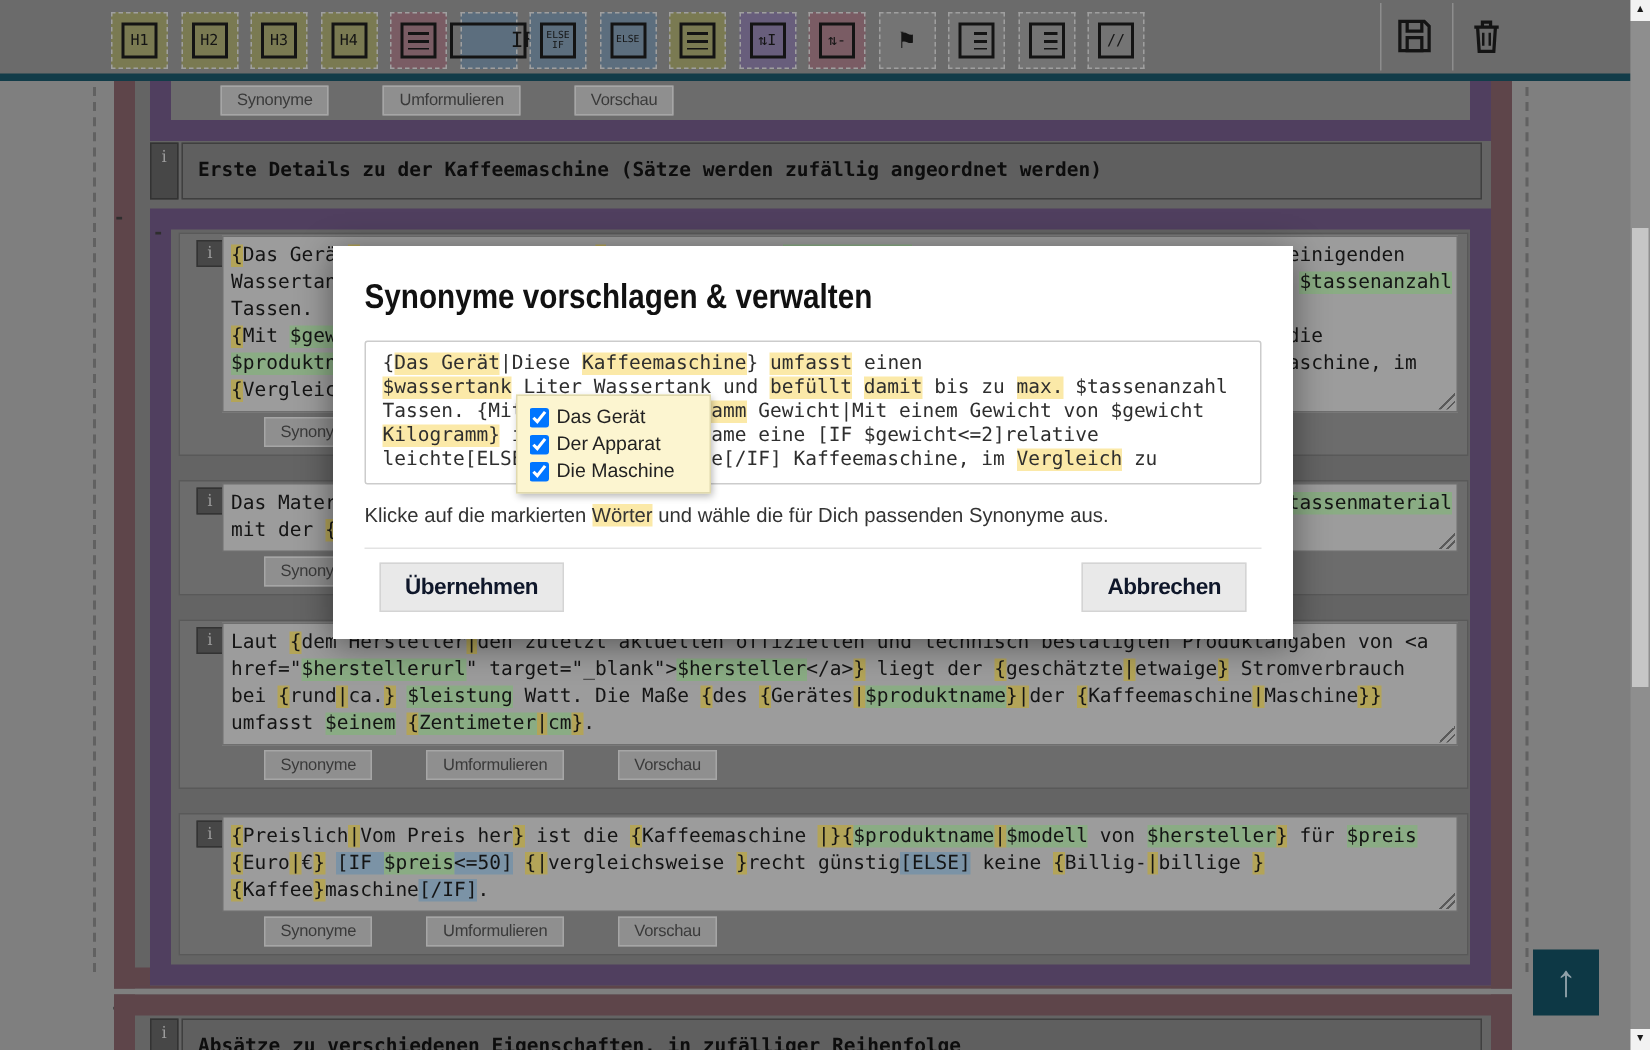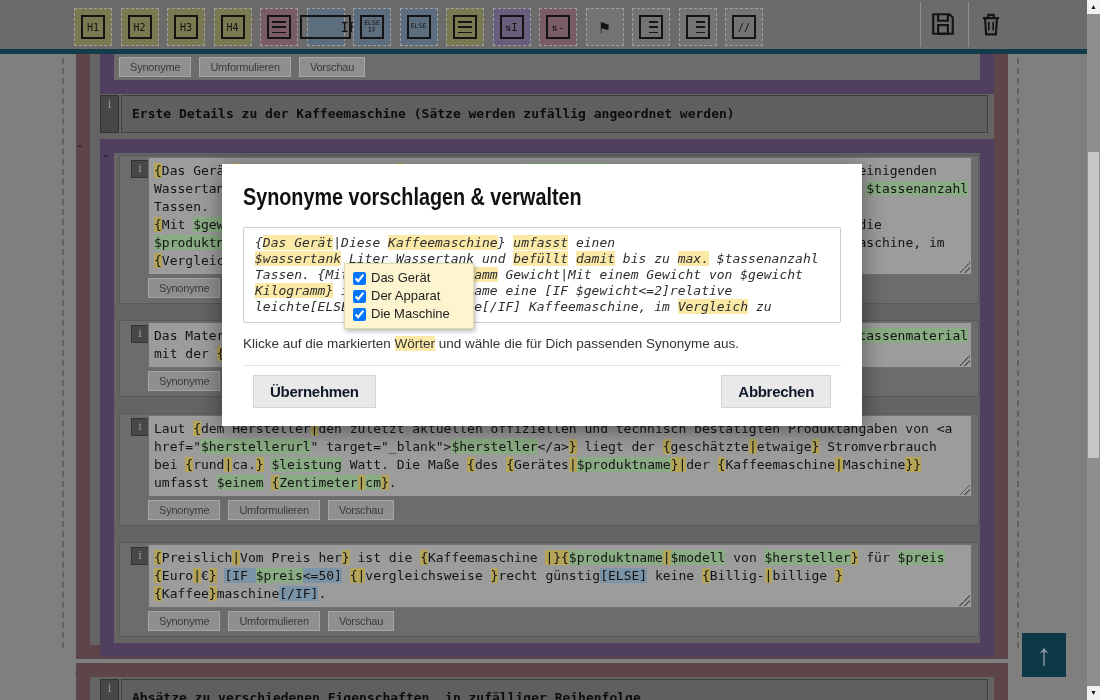--- a/index.html
+++ b/index.html
@@ -53,21 +53,21 @@
   .ta{position:relative;background:#9c9c9c;border:1px solid #6f6f6f;padding:4px 5px;
       font-family:"DejaVu Sans Mono",monospace;font-size:13px;line-height:18px;color:#141414;
       overflow:hidden;cursor:text;}
   .ta .ln{white-space:pre;height:18px;}
   .resize{position:absolute;right:1px;bottom:1px;width:11px;height:11px;cursor:nwse-resize;
      background:linear-gradient(135deg,transparent 50%,#5a5a5a 50%,#5a5a5a 58%,transparent 58%,
      transparent 72%,#5a5a5a 72%,#5a5a5a 80%,transparent 80%);}
   .btnrow{margin-top:3px;display:flex;gap:8px;}
   .blk-btn{background:#8f8f8f;border:1px solid #a6a6a6;color:#3a3a3a;
            font-family:"Liberation Sans",sans-serif;font-size:11px;letter-spacing:-0.2px;
-           padding:3px 10px;cursor:pointer;}
+           padding:3px 10px;cursor:pointer;margin-left:28px;}
   .tok-y{background:#b3a458;}
   .tok-g{background:#8aac84;}
   .tok-b{background:#7b93a6;}
   .collapse{position:absolute;width:12px;height:10px;color:#2e2e2e;font-weight:bold;
             font-size:15px;line-height:7px;cursor:pointer;}
   
   .scrollbar{position:absolute;left:1087px;top:0;width:13px;height:700px;background:#8e8e8e;}
   .sb-btn{position:absolute;left:0;width:13px;height:14px;background:#f2f2f2;color:#1a1a1a;
           font-size:7px;text-align:center;line-height:14px;cursor:pointer;}
   .sb-thumb{position:absolute;left:1px;top:152px;width:11px;height:306px;background:#c6c6c6;cursor:grab;}
@@ -75,21 +75,21 @@
              color:#8fa0a8;font-size:30px;font-weight:bold;display:flex;align-items:center;
              justify-content:center;cursor:pointer;}
   
   .overlay{position:absolute;left:0;top:0;width:1100px;height:700px;background:rgba(0,0,0,0);z-index:8;}
   .modal{position:absolute;left:222px;top:164px;width:640px;box-sizing:border-box;background:#ffffff;
          box-shadow:0 4px 22px rgba(0,0,0,0.45);padding:18px 21px 18px;z-index:10;}
   .m-title{font-size:23px;font-weight:bold;color:#111;transform:scaleX(0.86);transform-origin:left;
            margin:2px 0 16px;white-space:nowrap;}
   .m-panel{position:relative;border:1px solid #cccccc;border-radius:2px;padding:7px 11px;
            font-family:"DejaVu Sans Mono",monospace;font-size:13px;line-height:16px;color:#2e2e2e;}
-  .m-panel .ln{white-space:pre;height:16px;font-style:italic;}
+  .m-panel .ln{white-space:pre;height:16px;}
   .m-panel .tok-y{background:#fbe9a8;}
   .dropdown{position:absolute;left:100px;top:35px;width:112px;background:#fcf5d0;
             border:1px solid #e0d9ae;box-shadow:1px 2px 5px rgba(0,0,0,0.3);padding:5px 8px;z-index:11;}
   .dd-item{display:flex;align-items:center;gap:5px;height:18px;
            font-family:"Liberation Sans",sans-serif;font-size:13px;color:#222;white-space:nowrap;}
   .dd-item input{width:13px;height:13px;margin:0;}
   .m-hint{margin-top:13px;font-size:13.5px;color:#333;}
   .m-hint .tok-y{background:#fbe9a8;}
   .m-div{border-top:1px solid #e3e3e3;margin-top:14px;}
   .m-footer{margin-top:9px;display:flex;justify-content:space-between;padding:0 10px;}

